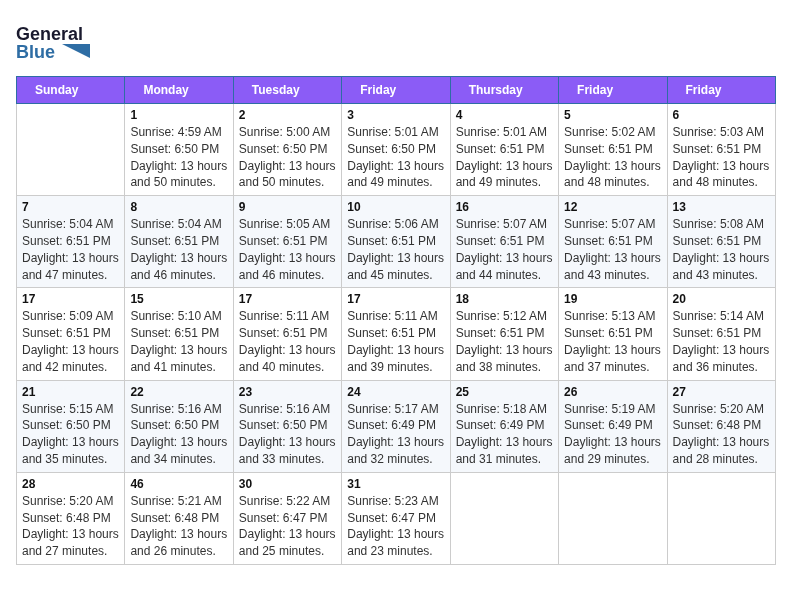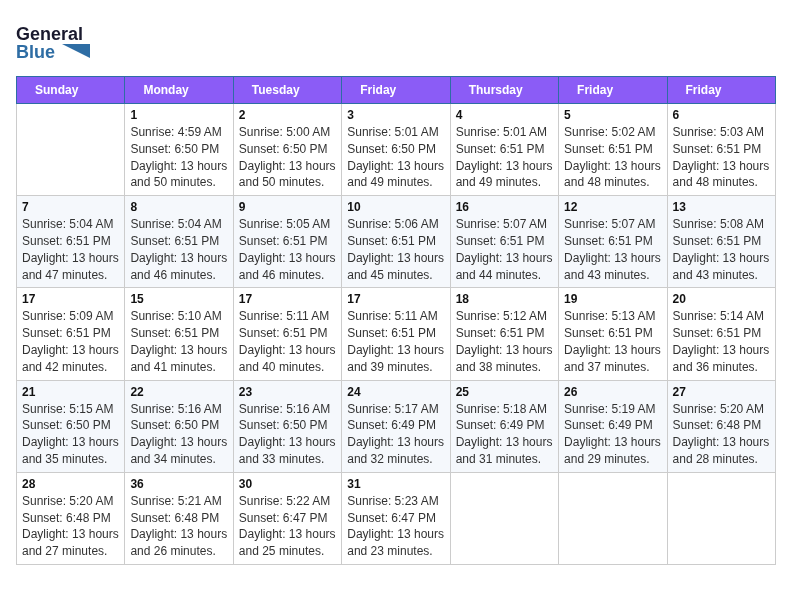--- a/index.html
+++ b/index.html
@@ -221,21 +221,21 @@
             <span class="day-num">27</span>
             <div class="day-info">Sunrise: 5:20 AM<br>Sunset: 6:48 PM<br>Daylight: 13 hours and 28 minutes.</div>
           </td>
         </tr>
         <tr>
           <td>
             <span class="day-num">28</span>
             <div class="day-info">Sunrise: 5:20 AM<br>Sunset: 6:48 PM<br>Daylight: 13 hours and 27 minutes.</div>
           </td>
           <td>
-            <span class="day-num">36</span>
+            <span class="day-num">46</span>
             <div class="day-info">Sunrise: 5:21 AM<br>Sunset: 6:48 PM<br>Daylight: 13 hours and 26 minutes.</div>
           </td>
           <td>
             <span class="day-num">30</span>
             <div class="day-info">Sunrise: 5:22 AM<br>Sunset: 6:47 PM<br>Daylight: 13 hours and 25 minutes.</div>
           </td>
           <td>
             <span class="day-num">31</span>
             <div class="day-info">Sunrise: 5:23 AM<br>Sunset: 6:47 PM<br>Daylight: 13 hours and 23 minutes.</div>
           </td>

